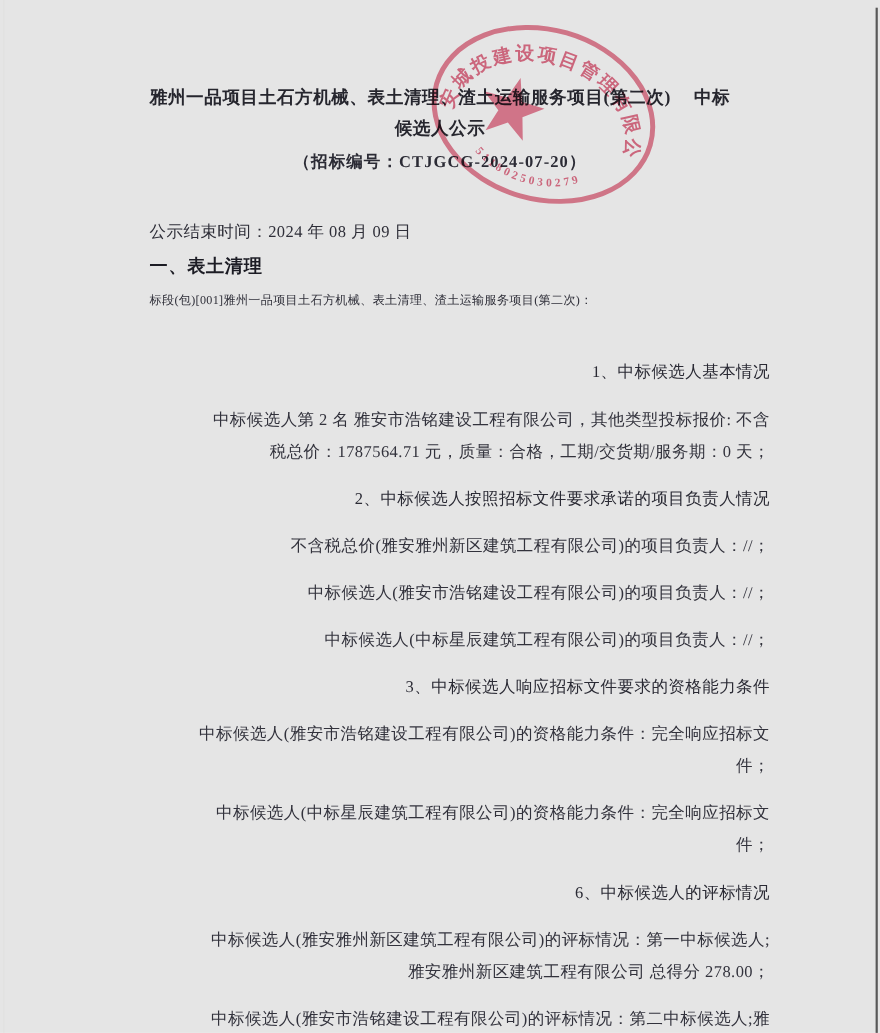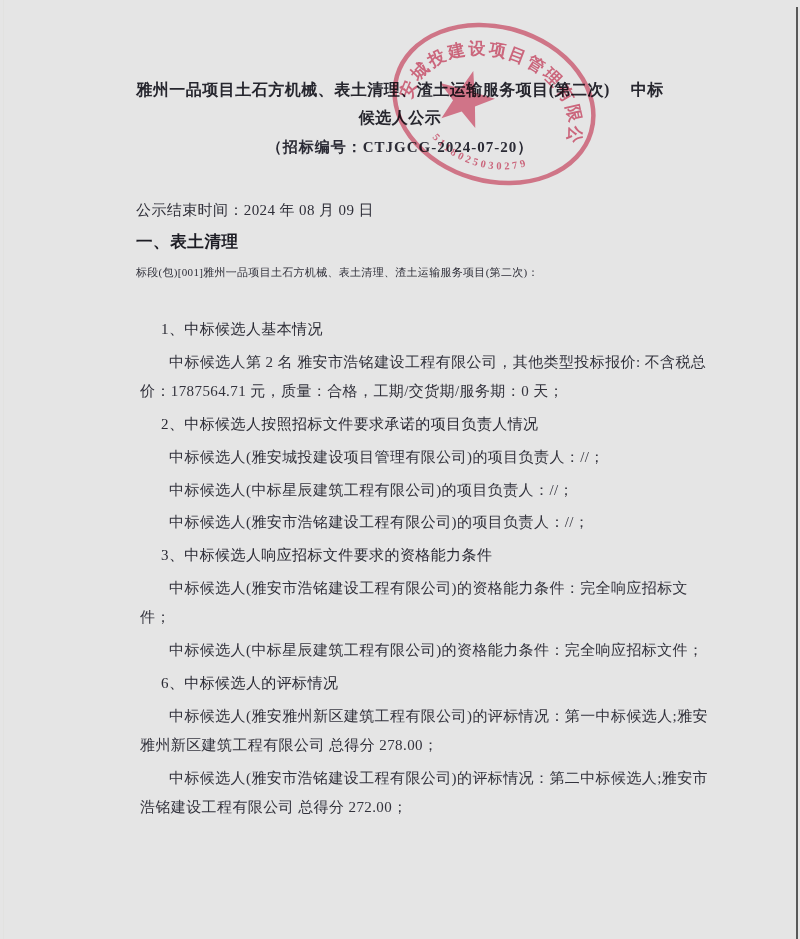--- a/index.html
+++ b/index.html
@@ -50,21 +50,21 @@
   .lot-line{
     position:absolute;top:265px;left:136px;width:600px;
     font-size:11px;color:#2e2e38;letter-spacing:.3px;
   }
   
   .body-text{
     position:absolute;top:311px;left:136px;width:578px;
     font-size:15px;color:#32323c;line-height:28.9px;
     letter-spacing:.4px;
   }
-  .body-text p{margin:4px;padding:0;}
+  .body-text p{margin:14px;padding:0;text-align:right;}
   .body-text p.p-item{text-indent:21px;font-weight:500;color:#2a2a34;}
   .body-text p.p-para{text-indent:29px;}
   
   .seal{
     position:absolute;left:383px;top:16px;width:222px;height:176px;
     mix-blend-mode:multiply;opacity:.82;
     pointer-events:none;
   }
 </style>
 </head>
@@ -90,25 +90,25 @@
   <div class="body-text">
 
       <p class="p-item">1、中标候选人基本情况</p>
 
 
       <p class="p-para">中标候选人第 2 名 雅安市浩铭建设工程有限公司，其他类型投标报价: 不含税总价：1787564.71 元，质量：合格，工期/交货期/服务期：0 天；</p>
 
 
       <p class="p-item">2、中标候选人按照招标文件要求承诺的项目负责人情况</p>
 
-      <p class="p-para">中标候选人(雅安城投建设项目管理有限公司)的项目负责人：//；</p>
+      <p class="p-para">不含税总价(雅安雅州新区建筑工程有限公司)的项目负责人：//；</p>
+
+      <p class="p-para">中标候选人(雅安市浩铭建设工程有限公司)的项目负责人：//；</p>
 
       <p class="p-para">中标候选人(中标星辰建筑工程有限公司)的项目负责人：//；</p>
-
-      <p class="p-para">中标候选人(雅安市浩铭建设工程有限公司)的项目负责人：//；</p>
 
       <p class="p-item">3、中标候选人响应招标文件要求的资格能力条件</p>
 
 
       <p class="p-para">中标候选人(雅安市浩铭建设工程有限公司)的资格能力条件：完全响应招标文件；</p>
 
       <p class="p-para">中标候选人(中标星辰建筑工程有限公司)的资格能力条件：完全响应招标文件；</p>
 
       <p class="p-item">6、中标候选人的评标情况</p>
 

